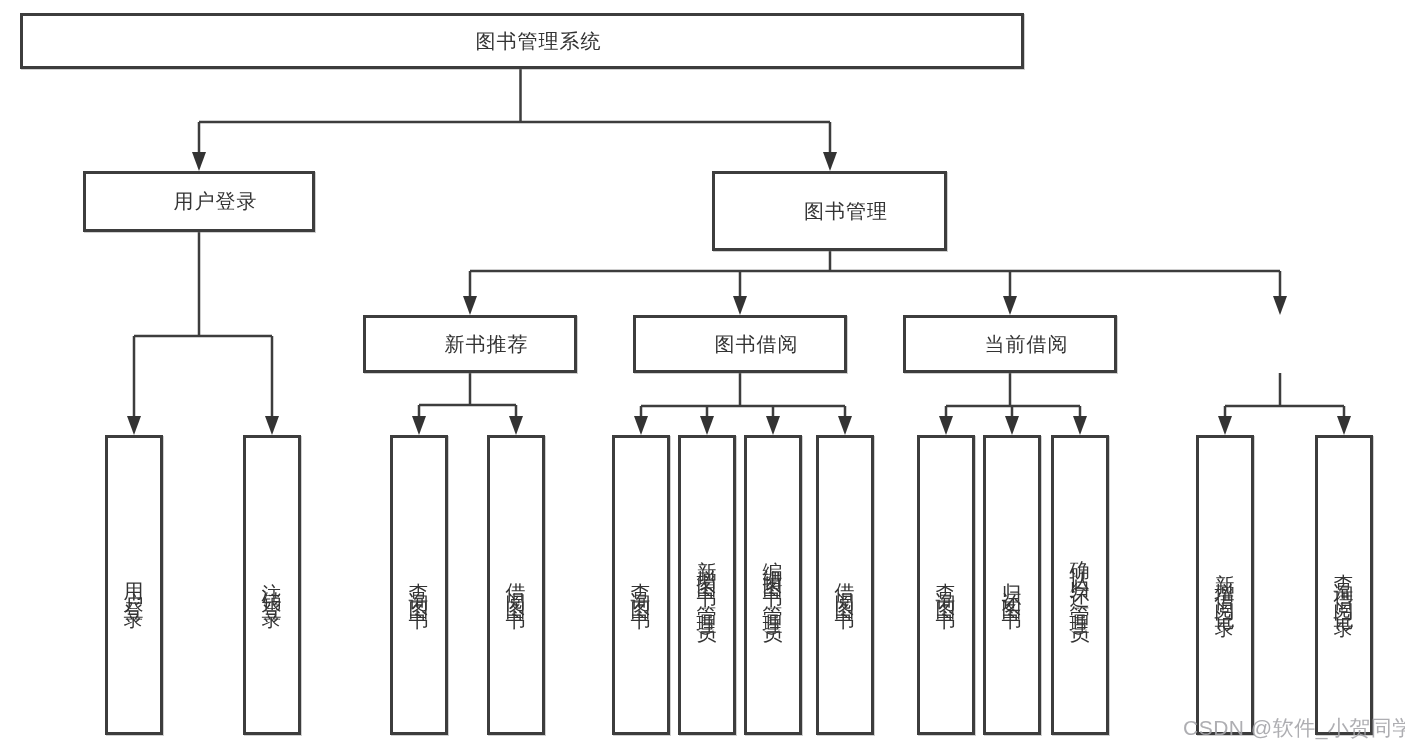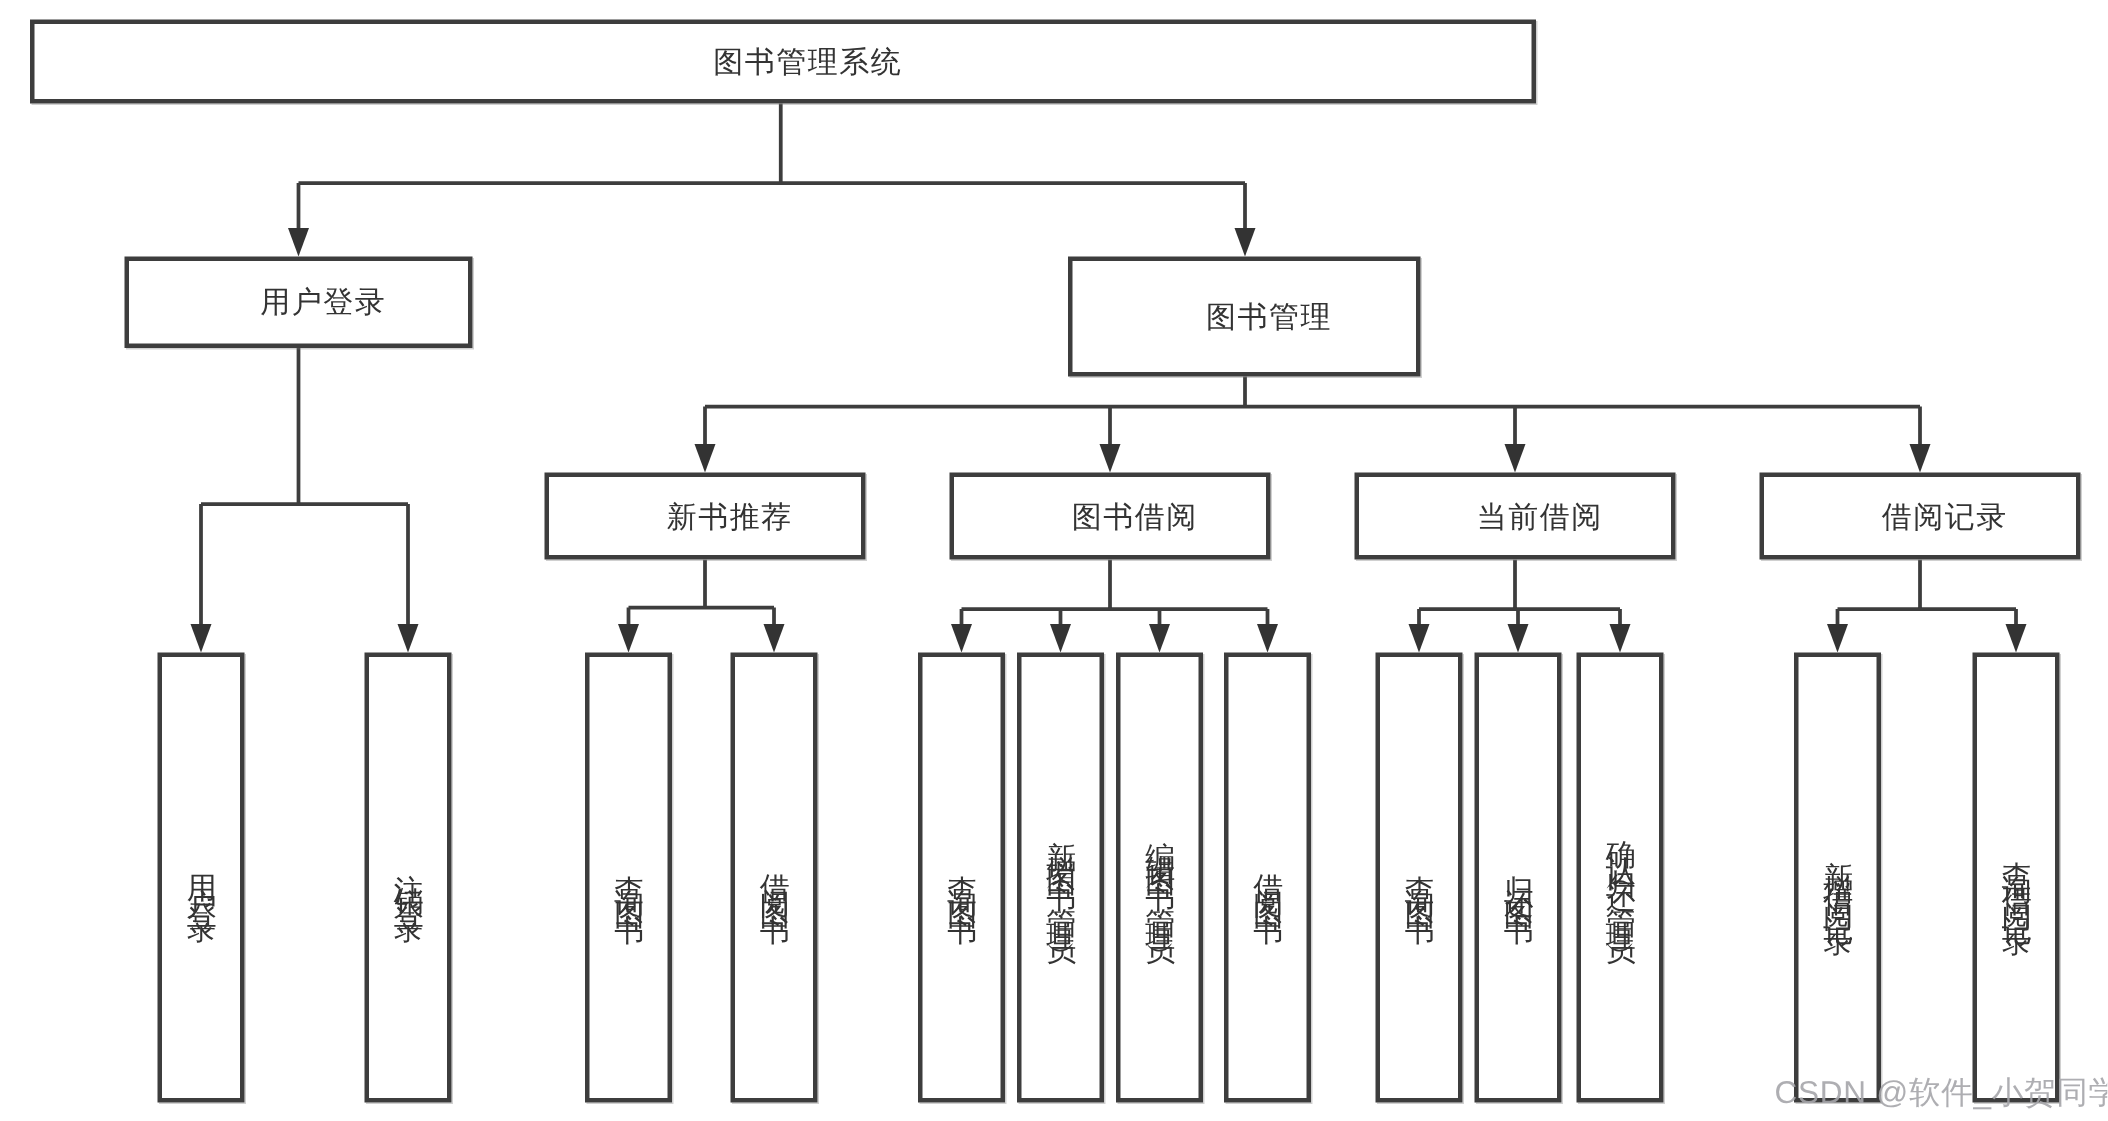--- a/index.html
+++ b/index.html
@@ -109,21 +109,20 @@
   </svg>
 
   <div class="box" style="left:20px;top:13px;width:1004px;height:56px">图书管理系统</div>
 
   <div class="box" style="left:83px;top:171px;width:232px;height:61px">用户登录</div>
   <div class="box" style="left:712px;top:171px;width:235px;height:80px">图书管理</div>
 
   <div class="box" style="left:363px;top:315px;width:214px;height:58px">新书推荐</div>
   <div class="box" style="left:633px;top:315px;width:214px;height:58px">图书借阅</div>
   <div class="box" style="left:903px;top:315px;width:214px;height:58px">当前借阅</div>
-  <div class="box" style="left:1173px;top:315px;width:214px;height:58px">借阅记录</div>
 
   <div class="box v" style="left:105px;top:435px;width:58px;height:300px">用户登录</div>
   <div class="box v" style="left:243px;top:435px;width:58px;height:300px">注销登录</div>
 
   <div class="box v" style="left:390px;top:435px;width:58px;height:300px">查询图书</div>
   <div class="box v" style="left:487px;top:435px;width:58px;height:300px">借阅图书</div>
 
   <div class="box v" style="left:612px;top:435px;width:58px;height:300px">查询图书</div>
   <div class="box v" style="left:678px;top:435px;width:58px;height:300px">新增图书（管理员）</div>
   <div class="box v" style="left:744px;top:435px;width:58px;height:300px">编辑图书（管理员）</div>

